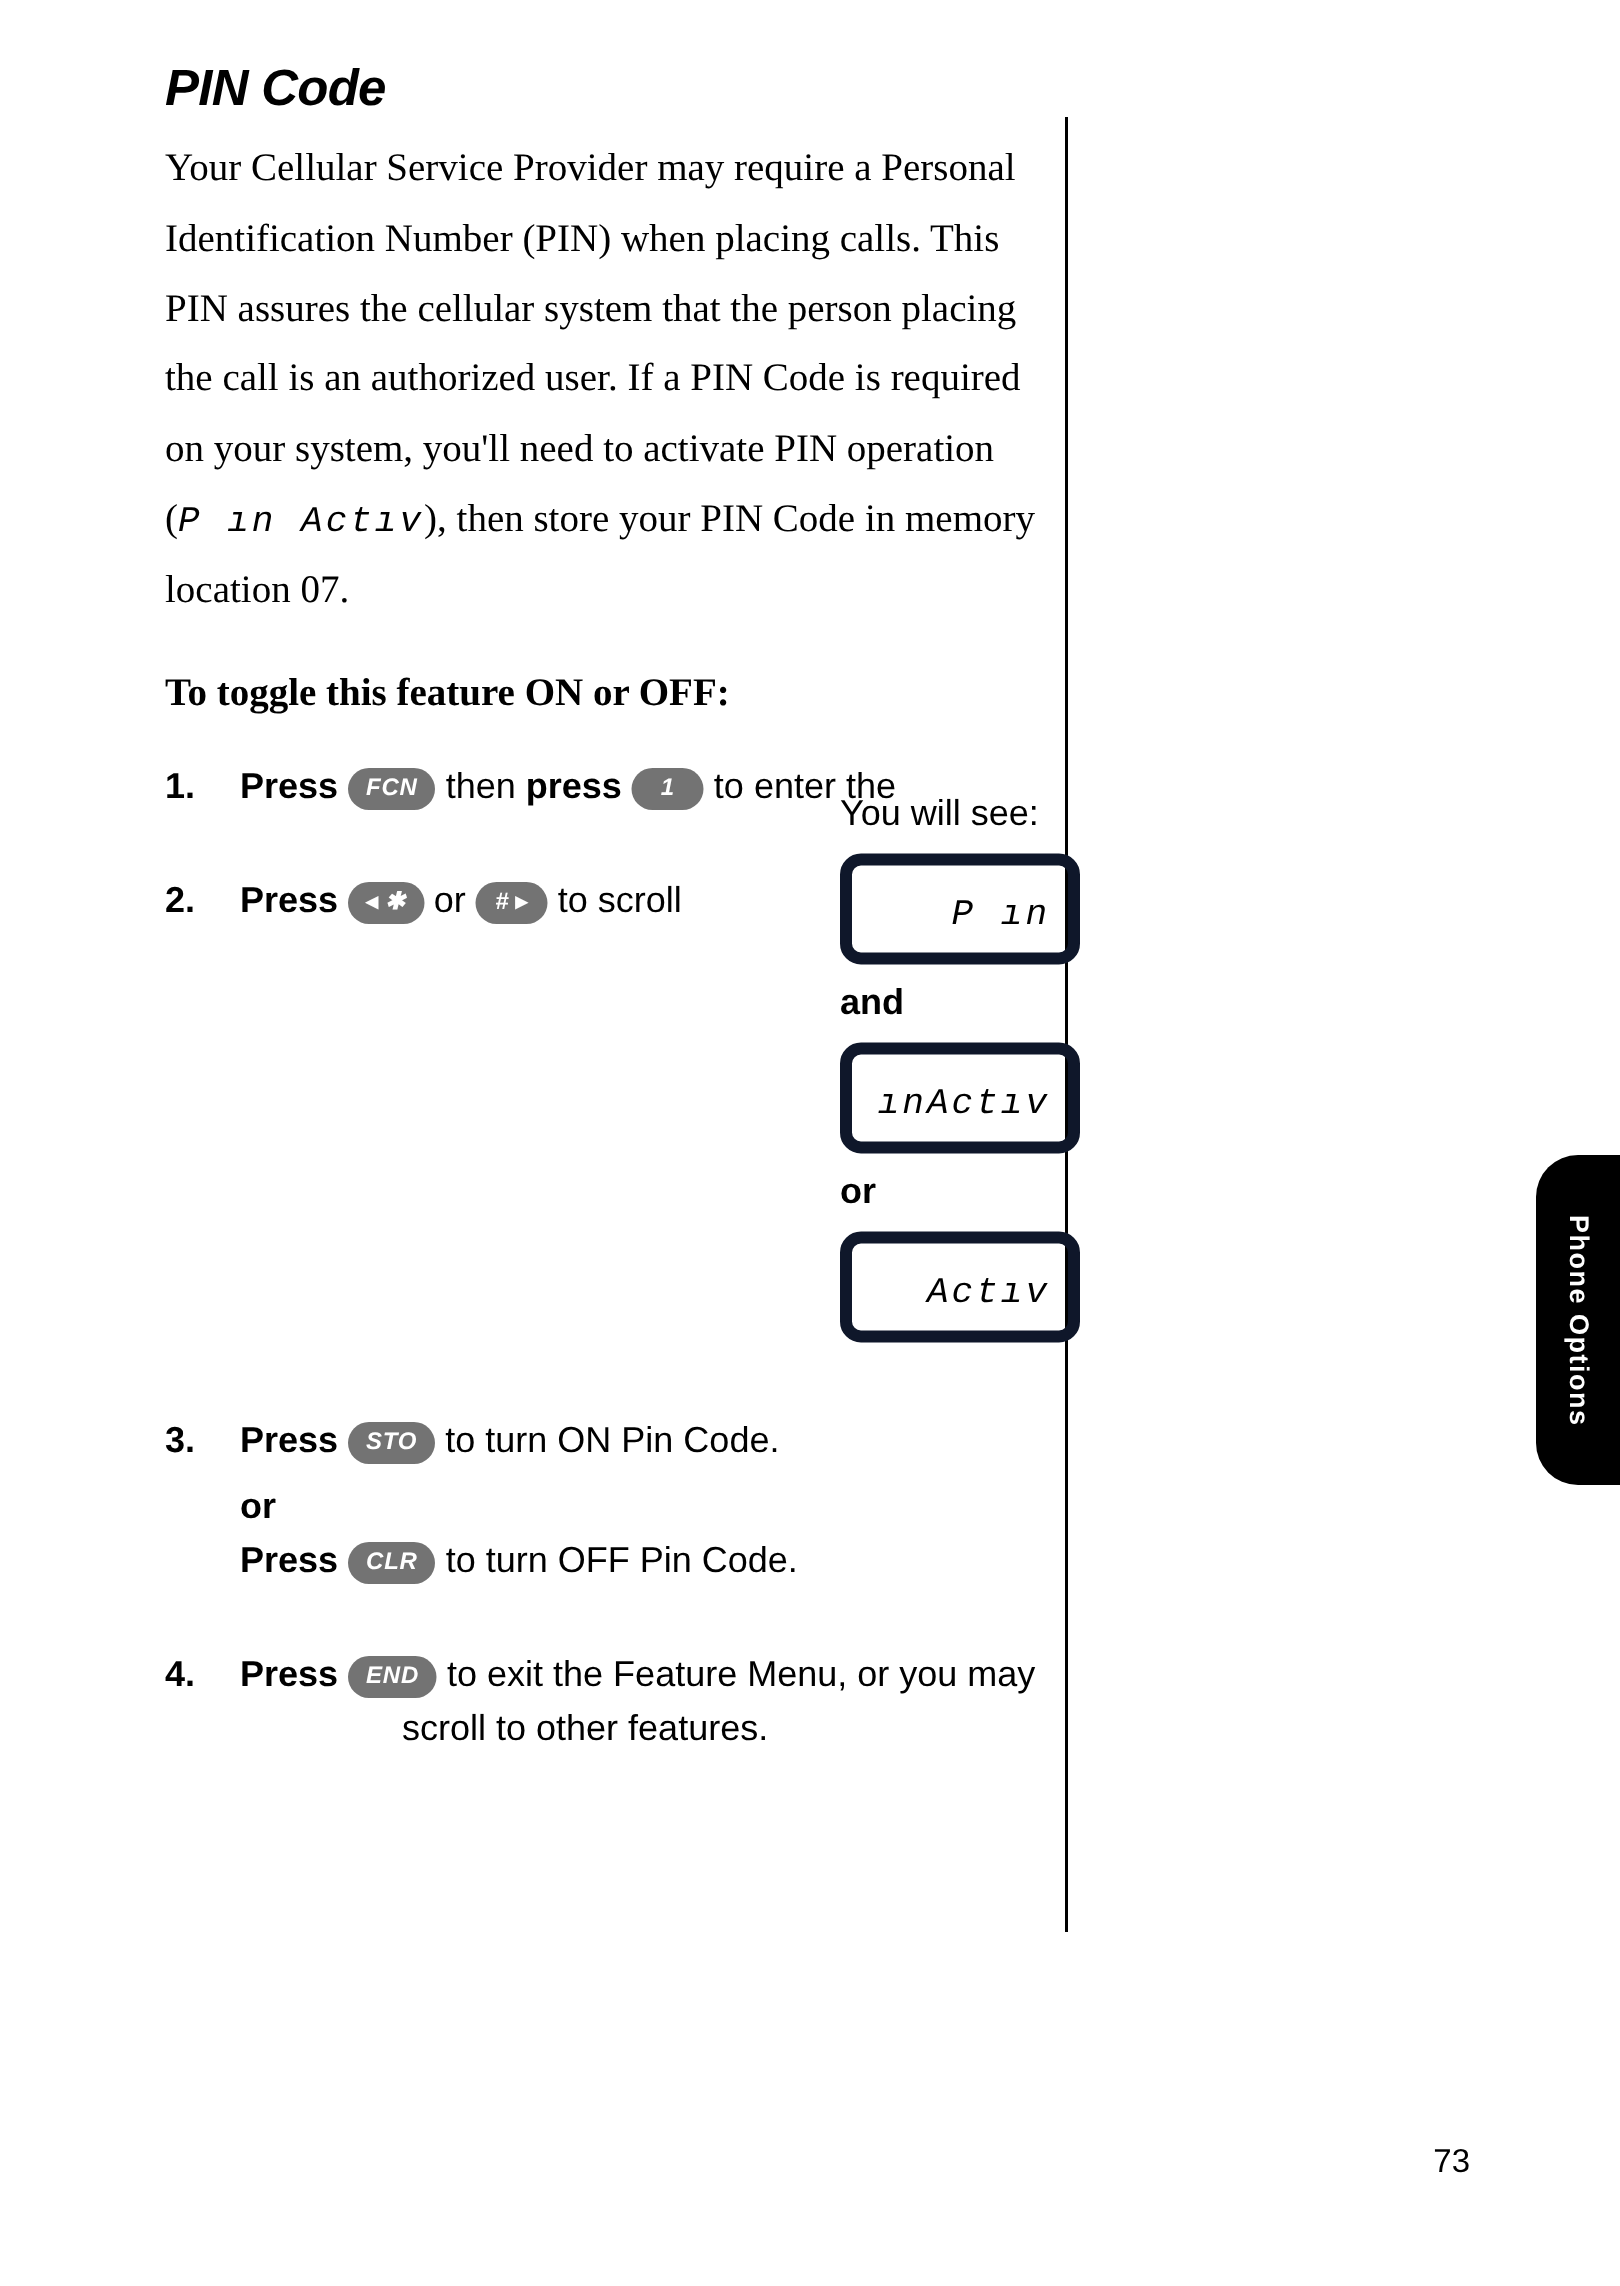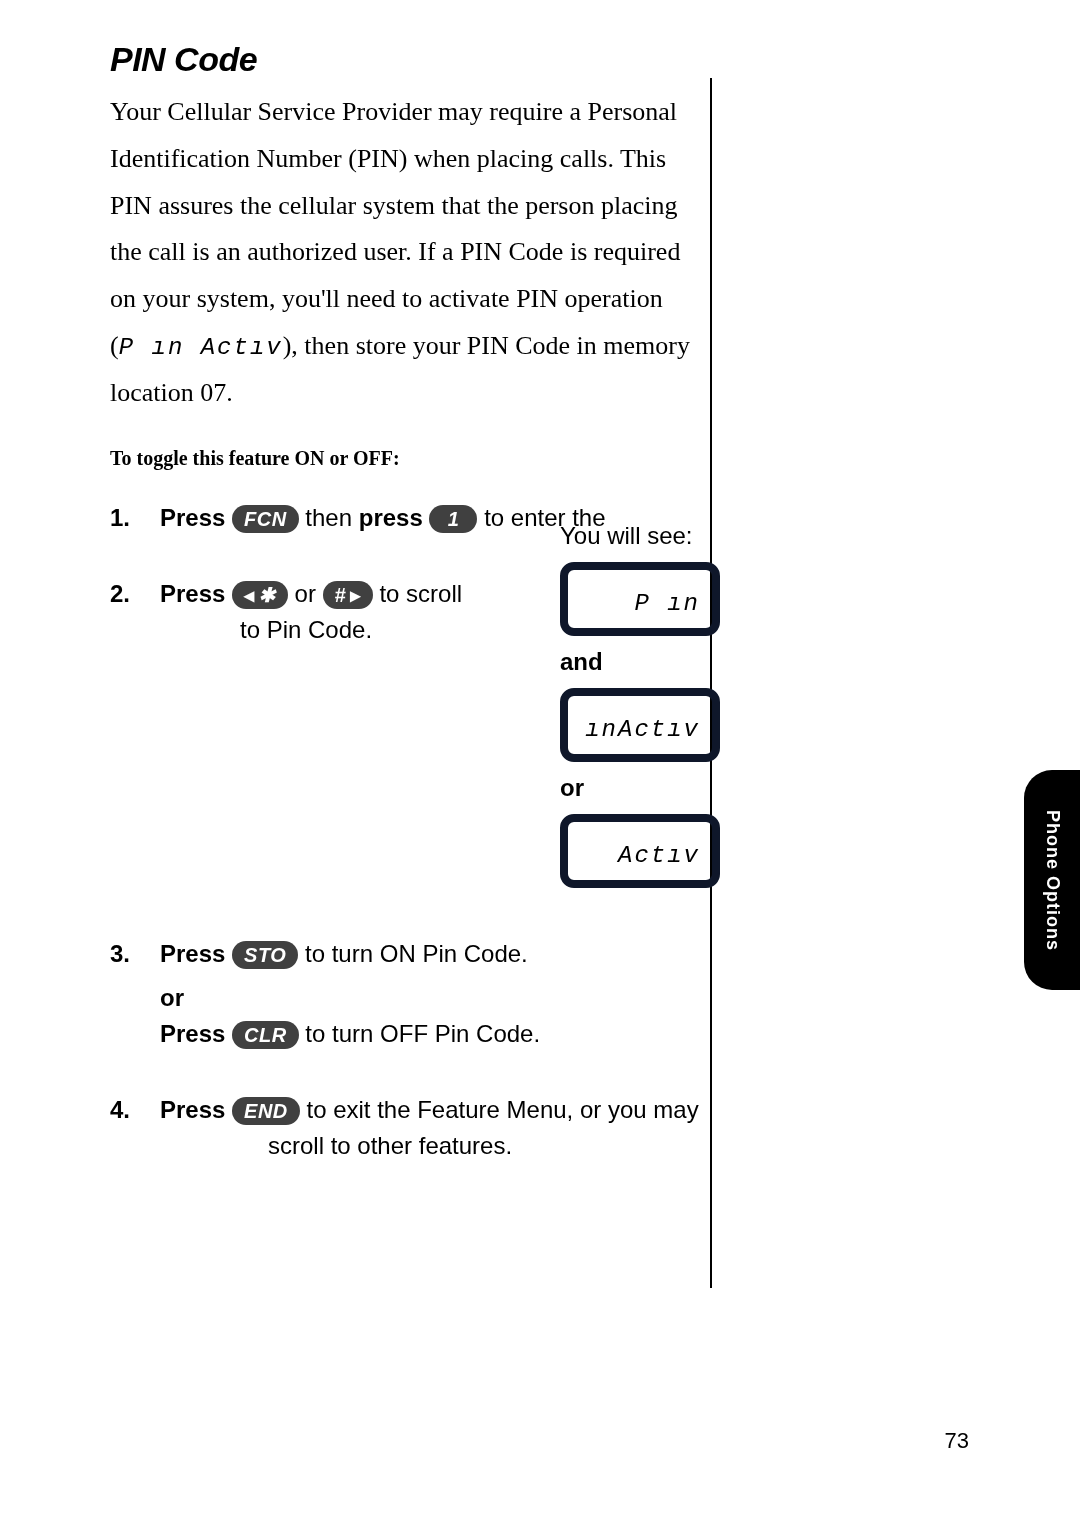--- a/index.html
+++ b/index.html
@@ -48,21 +48,21 @@
   .seg {
     font-family: 'Courier New', monospace;
     font-style: italic;
     letter-spacing: 2px;
     font-size: 24px;
     white-space: nowrap;
   }
   .subhead {
     font-family: Georgia, 'Times New Roman', serif;
     font-weight: bold;
-    font-size: 20px;
+    font-size: 26px;
     margin: 20px 0 30px 0;
   }
   ol.steps {
     list-style: none;
     padding: 0;
     margin: 0;
     counter-reset: step;
   }
   ol.steps > li {
     counter-increment: step;
@@ -78,30 +78,30 @@
     position: absolute;
     left: 0;
     top: 0;
     font-weight: bold;
     font-family: Arial, Helvetica, sans-serif;
   }
   .b { font-weight: bold; font-family: Arial, Helvetica, sans-serif; }
   .key {
     display: inline-block;
     vertical-align: middle;
-    background: #404040;
+    background: #737373;
     color: #fff;
     border-radius: 18px;
     padding: 0 12px;
     height: 28px;
     line-height: 28px;
     font-family: Arial, Helvetica, sans-serif;
     font-weight: bold;
     font-style: italic;
-    font-size: 20px;
+    font-size: 16px;
     min-width: 24px;
     text-align: center;
     letter-spacing: 0.5px;
   }
   .key.arrow-left::before { content: "◂"; font-style: normal; margin-right: 4px; }
   .key.arrow-right::after { content: "▸"; font-style: normal; margin-left: 4px; }
   .step-body {
     display: block;
   }
   .step-indent {
@@ -163,21 +163,21 @@
   }
   .sidebar-tab span {
     writing-mode: vertical-rl;
     font-family: Arial, Helvetica, sans-serif;
     font-weight: bold;
     font-size: 18px;
     letter-spacing: 1px;
   }
   .page-number {
     position: absolute;
-    right: 111px;
+    right: 100px;
     bottom: 70px;
     font-family: Arial, Helvetica, sans-serif;
     font-size: 22px;
   }
 </style>
 </head>
 <body>
 
 <div class="page">
   <div class="vrule"></div>
@@ -202,21 +202,20 @@
           <span> to enter the</span>
         </span>
       </li>
 
       <li>
         <div class="step2">
           <div class="step2-left">
             <span class="b">Press</span>
             <span class="key arrow-left">✱</span><span> or </span><span class="key arrow-right">#</span>
             <span> to scroll</span>
-            <span class="step-indent" style="margin-left:80px">to Pin Code.</span>
           </div>
           <div class="step2-right">
             <div>You will see:</div>
             <div class="lcd">
                 <span class="seg">P ın</span>
               </div>
             <div class="connector">and</div>
             <div class="lcd">
                 <span class="seg">ınActıv</span>
               </div>

